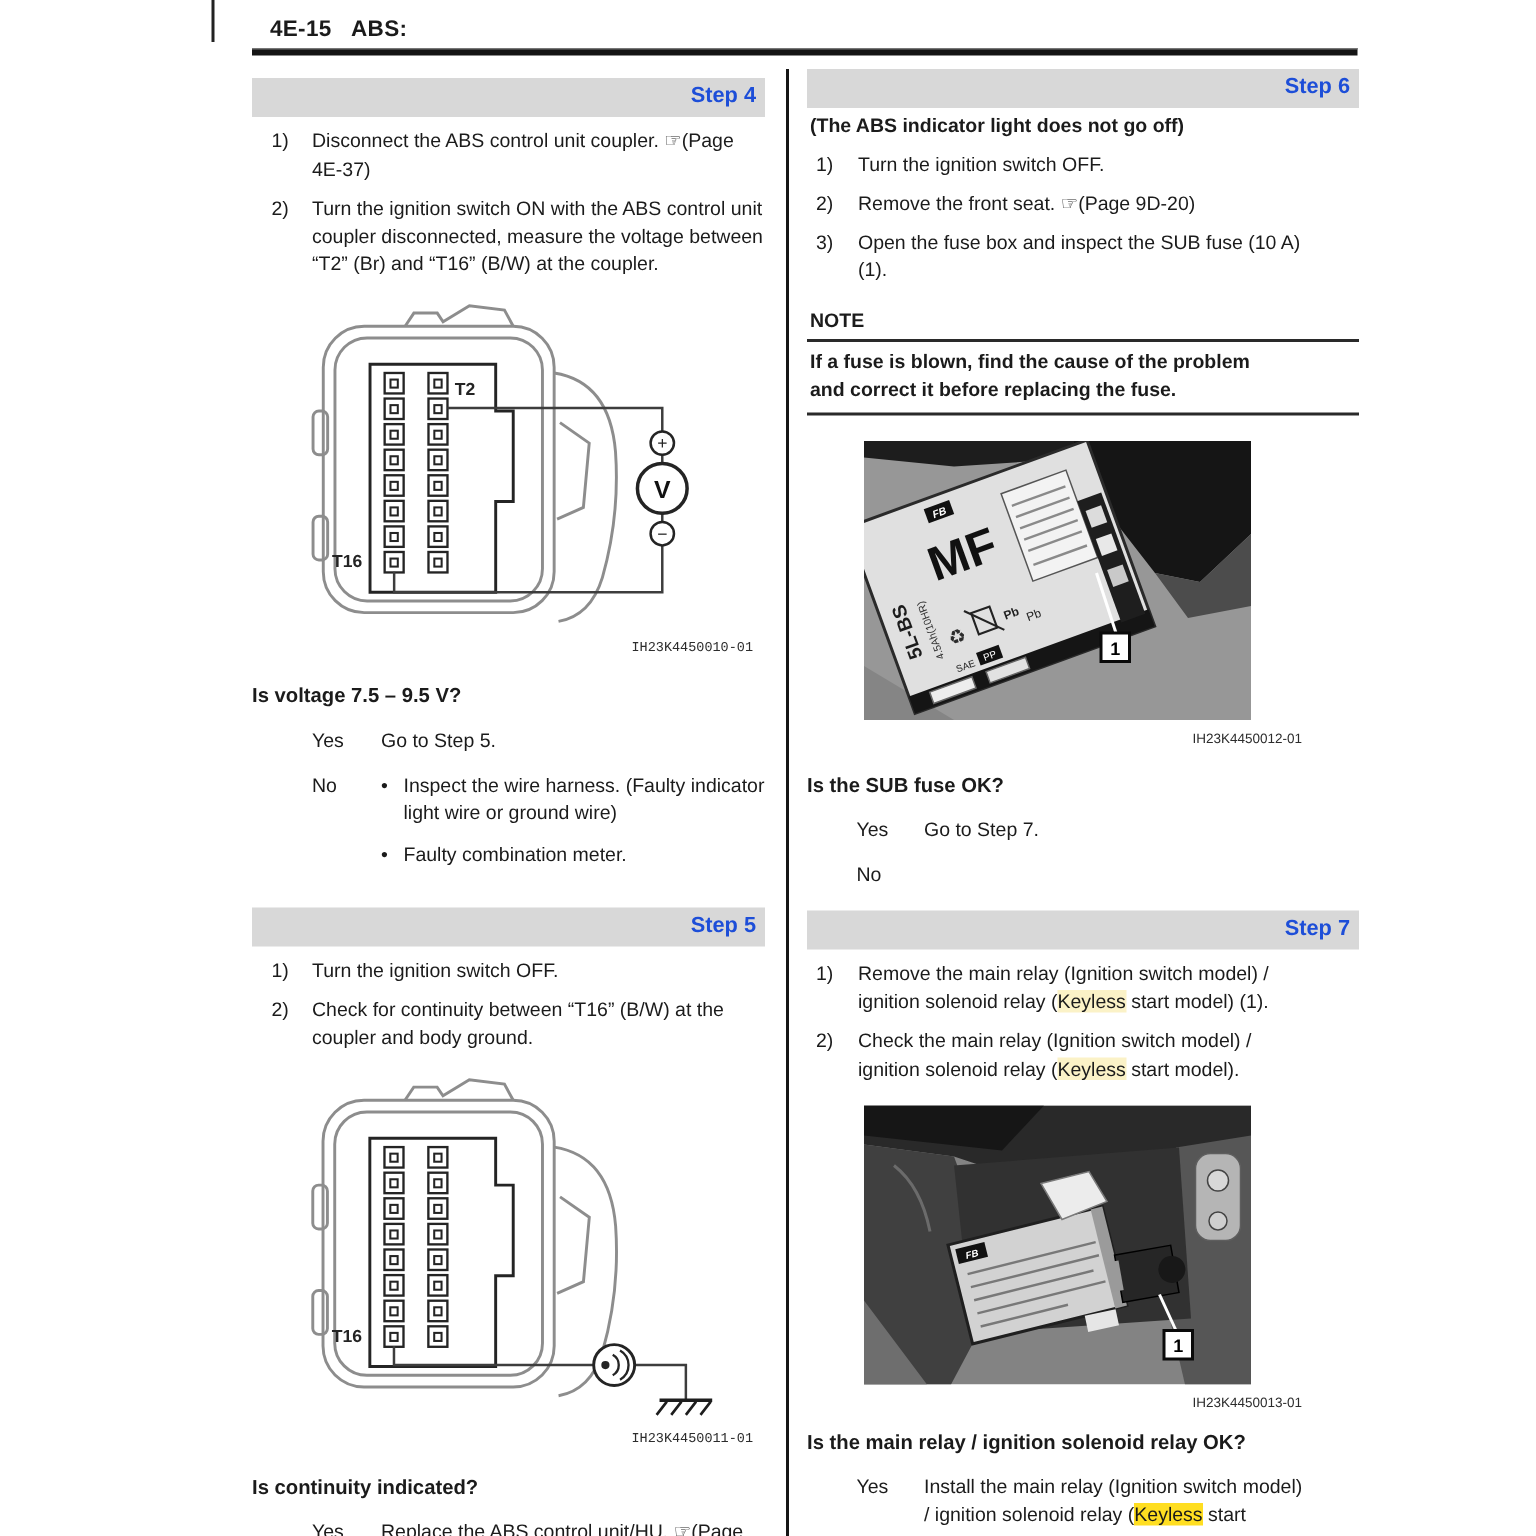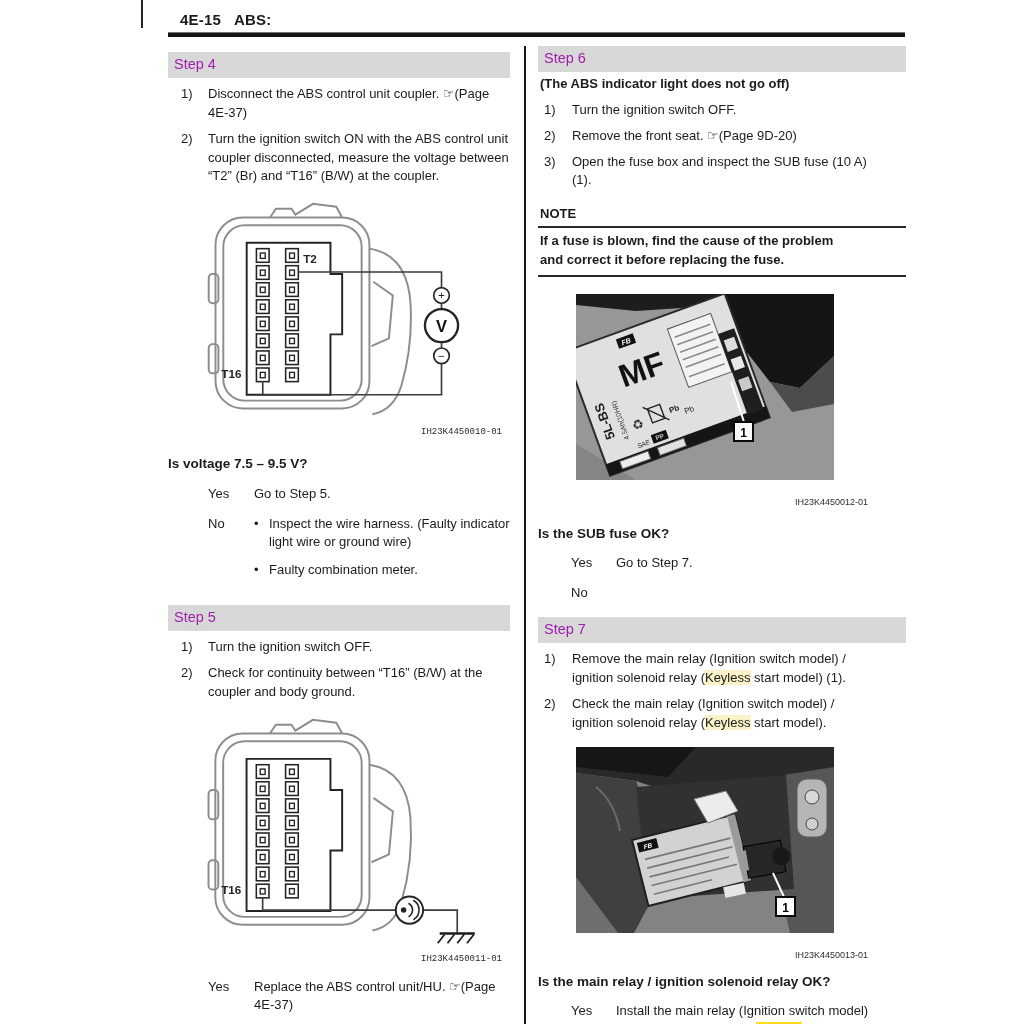--- a/index.html
+++ b/index.html
@@ -8,35 +8,35 @@
        --band:#d8d8d8;--hl:#fbf2c7;--hlcur:#ffde21;}
   .abs{position:absolute;}
   .crop-mark{left:141px;top:0;width:2px;height:28px;background:#222;}
   .page-header{left:180px;top:11px;font-size:15px;font-weight:bold;letter-spacing:.2px;}
   .page-header .gap{display:inline-block;width:13px;}
   .header-rule{left:168px;top:32px;width:737px;height:4px;background:#141414;border-top:1px solid #777;}
   .divider{left:524px;top:46px;width:2px;height:978px;background:#161616;}
   .col{position:absolute;font-size:13px;line-height:1.45;}
   .col-left{left:168px;top:52px;width:342px;}
   .col-right{left:538px;top:46px;width:368px;}
-  .band{background:var(--band);font-size:14.5px;font-weight:normal;padding:2px 6px 3px;color:#a21caf;}
+  .band{background:var(--band);font-size:14.5px;font-weight:bold;padding:2px 6px 3px;color:#1d4ed8;text-align:right;}
   .subtitle{font-weight:bold;margin:3px 0 2px 2px;}
   .item{display:flex;margin:7px 0;}
   .item .n{flex:none;width:27px;padding-left:13px;}
   .item .t{flex:1;}
   .col-right .item .n{padding-left:6px;width:28px;}
   .col-right .item .t{padding-right:32px;}
   .note{margin-top:15px;}
   .note .ntitle{font-weight:bold;margin:0 0 2px 2px;}
   .nrule{height:2px;background:#2a2a2a;margin:2px 0 4px;}
   .note .ntext{font-weight:bold;margin:3px 0 5px 2px;padding-right:62px;}
   .fig{margin-top:12px;}
   .figcap{font-size:9px;color:#2c2c2c;text-align:right;margin-top:0;}
   .col-left .figcap{padding-right:8px;margin-top:-4px;font-family:Liberation Mono, monospace;}
-  .col-right .figcap{padding-right:38px;margin-top:16px;}
+  .col-right .figcap{padding-right:38px;margin-top:6px;}
   .q{font-weight:bold;font-size:13.5px;margin:15px 0 6px;}
   .ansrow{display:flex;margin:11px 0;}
   .ansrow .al{flex:none;width:46px;margin-left:40px;}
   .col-right .ansrow .al{margin-left:33px;width:45px;}
   .ansrow .at{flex:1;}
   .col-right .ansrow .at{padding-right:34px;}
   .bul{display:flex;margin:0 0 9px;}
   .bul .bd{flex:none;width:15px;text-align:left;}
   .hl{background:var(--hl);}
   .hlcur{background:var(--hlcur);}
@@ -213,20 +213,21 @@
       <path d="M212,194 a8,8 0 0 1 0,14 M217,191 a11.5,11.5 0 0 1 0,20" fill="none" stroke="#242424" stroke-width="1.6"></path>
       <g stroke="#1d1d1d" stroke-width="2.4">
         <path d="M244,225 H280"></path>
         <path d="M249,226 l-7,9 M259,226 l-7,9 M269,226 l-7,9 M279,226 l-7,9" stroke-width="1.8"></path>
       </g>
       <text x="20" y="185" font-size="12" font-weight="bold" fill="#242424">T16</text>
     </svg>
     <div class="figcap">IH23K4450011-01</div>
   </div>
 
+  <div class="q">Is continuity indicated?</div>
   <div class="ansrow">
     <span class="al">Yes</span>
     <span class="at">Replace the ABS control unit/HU. ☞(Page 4E-37)</span>
   </div>
 
 </div>
 
 <div class="col col-right">
 
   <div class="band">Step 6</div>

